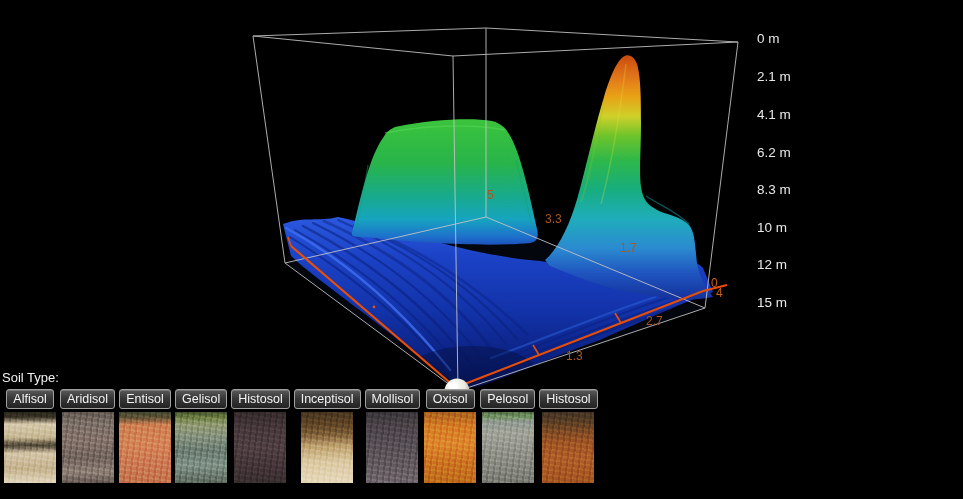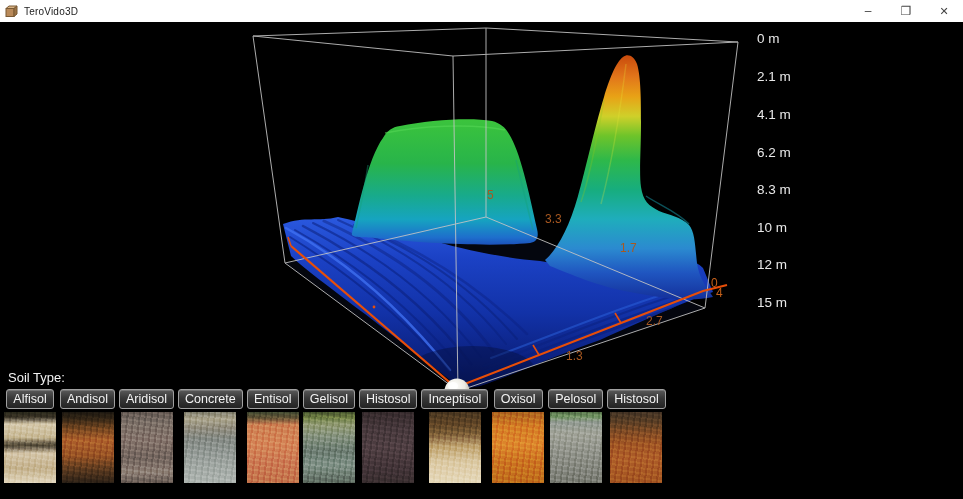--- a/index.html
+++ b/index.html
@@ -17,51 +17,38 @@
   #titlebar .win-btn.close{font-size:11px;}
 
   
   #viewport{position:absolute;top:22px;left:0;width:963px;height:477px;z-index:1;}
   text.depth-lbl{fill:#e8e8e8;font-size:13.5px;font-family:"Liberation Sans",sans-serif;}
   text.ax-lbl{fill:#a85820;font-size:12px;font-family:"Liberation Sans",sans-serif;}
   text.ax-lbl.bright{fill:#c4601a;}
 
   
   #soil-panel{position:absolute;left:0;top:370px;width:963px;z-index:5;}
-  #soil-title{color:#f2f2f2;font-size:13px;margin:0 0 3px 8px;height:16px;}
+  #soil-title{color:#f2f2f2;font-size:13px;margin:0 0 3px 2px;height:16px;}
   #soil-row{display:flex;gap:4px;margin-left:4px;align-items:flex-start;}
   .soil-col{display:flex;flex-direction:column;align-items:center;flex:0 0 auto;}
   .soil-btn{height:20px;line-height:18px;padding:0 6px;font-size:12.5px;color:#f4f4f4;
     background:linear-gradient(180deg,#5a5a5a 0%,#383838 45%,#232323 100%);
     border:1px solid #a0a0a0;border-radius:3px;box-shadow:inset 0 1px 0 rgba(255,255,255,.18);
     white-space:nowrap;cursor:default;}
   .soil-swatch{width:52px;height:71px;margin-top:3px;position:relative;overflow:hidden;}
   .soil-swatch::after{content:"";position:absolute;inset:0;
     background:repeating-linear-gradient(97deg,rgba(0,0,0,.18) 0 2px,rgba(255,255,255,.06) 2px 3px,rgba(0,0,0,0) 3px 6px),
                repeating-linear-gradient(8deg,rgba(0,0,0,.10) 0 3px,rgba(255,255,255,.04) 3px 5px);
     mix-blend-mode:overlay;}
 </style>
 </head>
 <body>
 
 <div id="app">
 
-  <div id="titlebar">
-    <svg class="app-icon" viewBox="0 0 13 13">
-      <rect x="1" y="3.5" width="8" height="8" fill="#b98a5a" stroke="#7a5a34" stroke-width="1"></rect>
-      <path d="M1 3.5 L4 1 L12 1 L9 3.5 Z" fill="#d8b384" stroke="#7a5a34" stroke-width="1"></path>
-      <path d="M9 3.5 L12 1 L12 9 L9 11.5 Z" fill="#9a7244" stroke="#7a5a34" stroke-width="1"></path>
-    </svg>
-    <span class="title-text">TeroVido3D</span>
-    <div class="win-controls">
-      <div class="win-btn">–</div>
-      <div class="win-btn">❐</div>
-      <div class="win-btn close">✕</div>
-    </div>
-  </div>
 
   <svg id="viewport" viewBox="0 22 963 477">
     <defs>
       <linearGradient id="gBase" x1="0" y1="215" x2="0" y2="392" gradientUnits="userSpaceOnUse">
         <stop offset="0" stop-color="#2b5ae0"></stop>
         <stop offset=".25" stop-color="#1b41c4"></stop>
         <stop offset=".55" stop-color="#1232a8"></stop>
         <stop offset=".8" stop-color="#0c2282"></stop>
         <stop offset="1" stop-color="#071458"></stop>
       </linearGradient>
@@ -199,48 +186,44 @@
   </svg>
 
   <div id="soil-panel">
     <div id="soil-title">Soil Type:</div>
     <div id="soil-row">
       <div class="soil-col">
         <button class="soil-btn">Alfisol</button>
         <div class="soil-swatch" style="background: linear-gradient(rgb(46, 44, 30) 0%, rgb(60, 53, 38) 7%, rgb(217, 205, 178) 17%, rgb(203, 189, 156) 36%, rgb(86, 76, 56) 47%, rgb(216, 202, 176) 58%, rgb(201, 184, 150) 80%, rgb(228, 217, 194) 100%);"></div>
       </div>
       <div class="soil-col">
-        <button class="soil-btn">Andisol</button>
-        <div class="soil-swatch" style="background: linear-gradient(rgb(31, 26, 18) 0%, rgb(58, 42, 24) 10%, rgb(122, 74, 34) 22%, rgb(180, 105, 47) 40%, rgb(160, 90, 40) 62%, rgb(90, 58, 32) 84%, rgb(47, 35, 24) 100%);"></div>
-      </div>
-      <div class="soil-col">
         <button class="soil-btn">Aridisol</button>
         <div class="soil-swatch" style="background: linear-gradient(rgb(107, 95, 88) 0%, rgb(133, 121, 112) 15%, rgb(141, 125, 116) 40%, rgb(125, 110, 102) 65%, rgb(151, 138, 128) 85%, rgb(110, 96, 88) 100%);"></div>
       </div>
       <div class="soil-col">
-        <button class="soil-btn">Concrete</button>
-        <div class="soil-swatch" style="background: linear-gradient(rgb(138, 136, 120) 0%, rgb(178, 172, 150) 10%, rgb(154, 150, 136) 22%, rgb(142, 147, 142) 38%, rgb(154, 160, 156) 55%, rgb(168, 174, 170) 75%, rgb(180, 186, 182) 100%);"></div>
-      </div>
-      <div class="soil-col">
         <button class="soil-btn">Entisol</button>
         <div class="soil-swatch" style="background: linear-gradient(rgb(69, 79, 53) 0%, rgb(106, 90, 58) 8%, rgb(210, 138, 90) 18%, rgb(216, 142, 94) 45%, rgb(208, 132, 90) 70%, rgb(200, 126, 82) 100%);"></div>
       </div>
       <div class="soil-col">
         <button class="soil-btn">Gelisol</button>
         <div class="soil-swatch" style="background: linear-gradient(rgb(74, 90, 48) 0%, rgb(122, 138, 74) 8%, rgb(154, 162, 126) 18%, rgb(142, 154, 136) 35%, rgb(118, 134, 124) 55%, rgb(138, 154, 144) 75%, rgb(101, 116, 104) 100%);"></div>
       </div>
       <div class="soil-col">
         <button class="soil-btn">Histosol</button>
         <div class="soil-swatch" style="background: linear-gradient(rgb(58, 46, 48) 0%, rgb(78, 62, 66) 25%, rgb(86, 68, 72) 50%, rgb(74, 58, 62) 75%, rgb(62, 50, 52) 100%);"></div>
       </div>
       <div class="soil-col">
         <button class="soil-btn">Inceptisol</button>
         <div class="soil-swatch" style="background: linear-gradient(rgb(78, 58, 34) 0%, rgb(106, 76, 42) 18%, rgb(138, 106, 62) 32%, rgb(196, 170, 122) 48%, rgb(222, 205, 170) 70%, rgb(232, 220, 192) 100%);"></div>
       </div>
       <div class="soil-col">
+        <button class="soil-btn">Mollisol</button>
+        <div class="soil-swatch" style="background: linear-gradient(rgb(62, 58, 62) 0%, rgb(82, 74, 80) 20%, rgb(94, 86, 92) 45%, rgb(106, 96, 102) 70%, rgb(120, 110, 116) 100%);"></div>
+      </div>
+      <div class="soil-col">
         <button class="soil-btn">Oxisol</button>
         <div class="soil-swatch" style="background: linear-gradient(rgb(176, 106, 32) 0%, rgb(216, 134, 40) 20%, rgb(224, 144, 48) 45%, rgb(208, 126, 36) 70%, rgb(196, 118, 30) 100%);"></div>
       </div>
       <div class="soil-col">
         <button class="soil-btn">Pelosol</button>
         <div class="soil-swatch" style="background: linear-gradient(rgb(90, 122, 78) 0%, rgb(122, 154, 106) 6%, rgb(154, 162, 154) 14%, rgb(168, 170, 160) 30%, rgb(154, 156, 148) 55%, rgb(142, 144, 136) 80%, rgb(130, 132, 124) 100%);"></div>
       </div>
       <div class="soil-col">
         <button class="soil-btn">Histosol</button>
         <div class="soil-swatch" style="background: linear-gradient(rgb(74, 56, 40) 0%, rgb(94, 66, 40) 12%, rgb(138, 82, 40) 28%, rgb(168, 94, 40) 45%, rgb(180, 102, 44) 65%, rgb(170, 92, 36) 100%);"></div>

